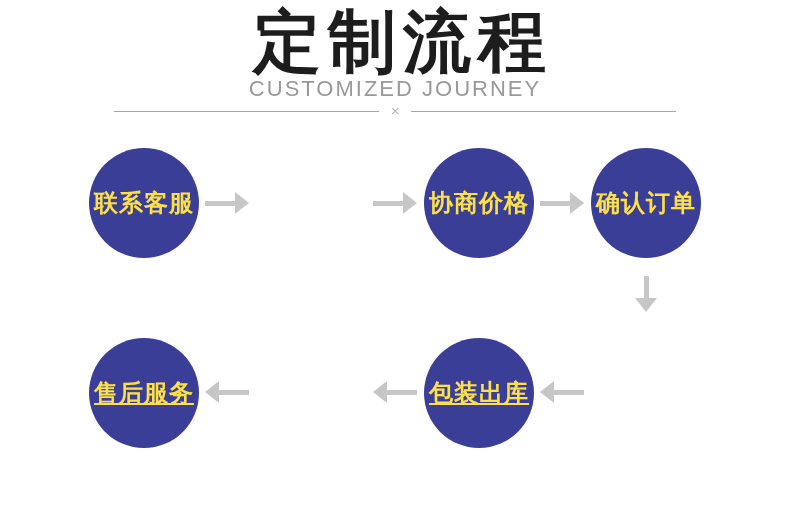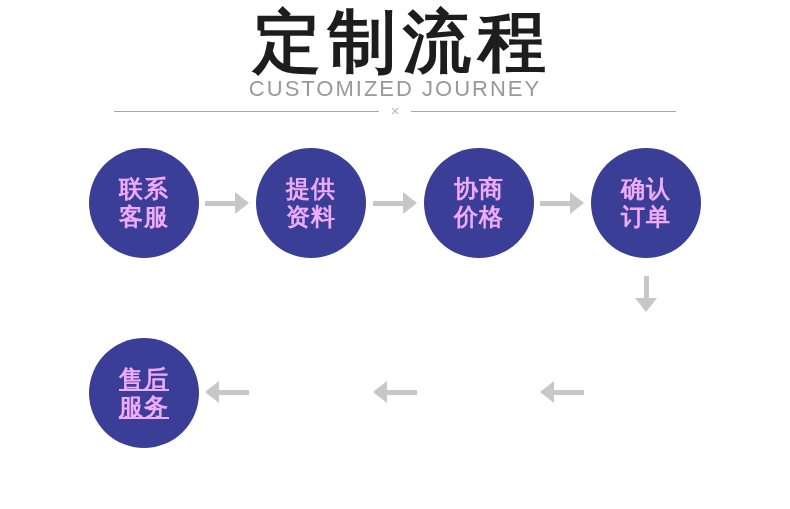--- a/index.html
+++ b/index.html
@@ -36,22 +36,22 @@
     padding:0 12px;
     font-size:15px;
     color:#b5b5b5;
     line-height:16px;
   }
   .circle{
     position:absolute;
     width:110px;height:110px;
     border-radius:50%;
     background:var(--circle,#3a3e97);
-    color:#f0abfc;
-    display:flex;flex-direction:column;
+    color:#fde047;
+    display:flex;
     align-items:center;justify-content:center;
     font-weight:bold;
     font-size:24px;
     line-height:28px;
     letter-spacing:1px;
   }
   .r1{top:148px;}
   .r2{top:338px;text-decoration:underline;}
   .c1{left:89px;}
   .c2{left:256px;}
@@ -104,24 +104,20 @@
   </div>
 
   <div class="circle r1 c1">
     <span>联系</span>
     <span>客服</span>
   </div>
   <div class="arrow-h ar1 g1">
     <span class="shaft"></span>
     <span class="head"></span>
   </div>
-  <div class="circle r1 c2">
-    <span>提供</span>
-    <span>资料</span>
-  </div>
   <div class="arrow-h ar1 g2">
     <span class="shaft"></span>
     <span class="head"></span>
   </div>
   <div class="circle r1 c3">
     <span>协商</span>
     <span>价格</span>
   </div>
   <div class="arrow-h ar1 g3">
     <span class="shaft"></span>
@@ -142,18 +138,22 @@
     <span>服务</span>
   </div>
   <div class="arrow-h flip ar2 g1">
     <span class="shaft"></span>
     <span class="head"></span>
   </div>
   <div class="arrow-h flip ar2 g2">
     <span class="shaft"></span>
     <span class="head"></span>
   </div>
+  <div class="circle r2 c3">
+    <span>包装</span>
+    <span>出库</span>
+  </div>
   <div class="arrow-h flip ar2 g3">
     <span class="shaft"></span>
     <span class="head"></span>
   </div>
 
 </div>
 
 </body></html>

